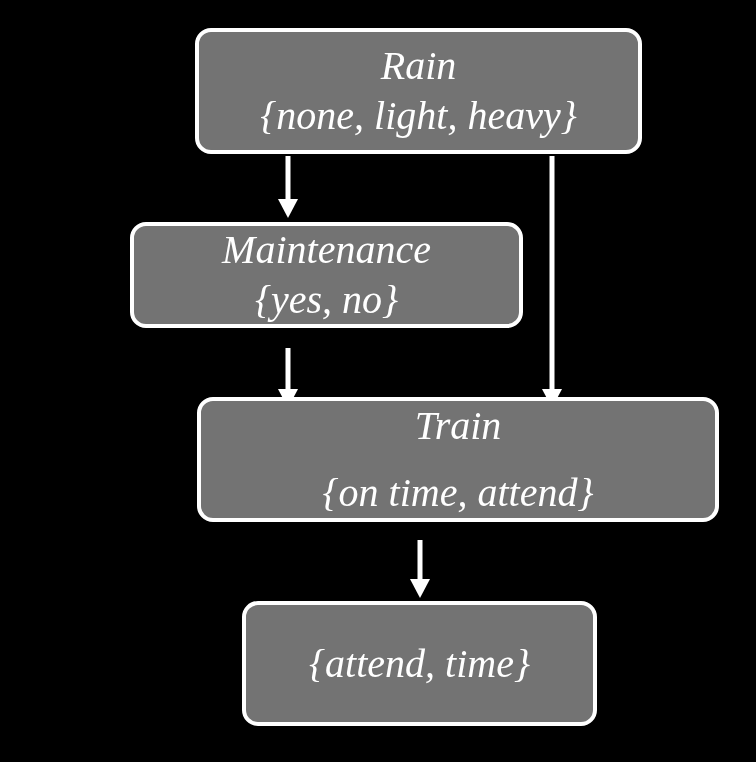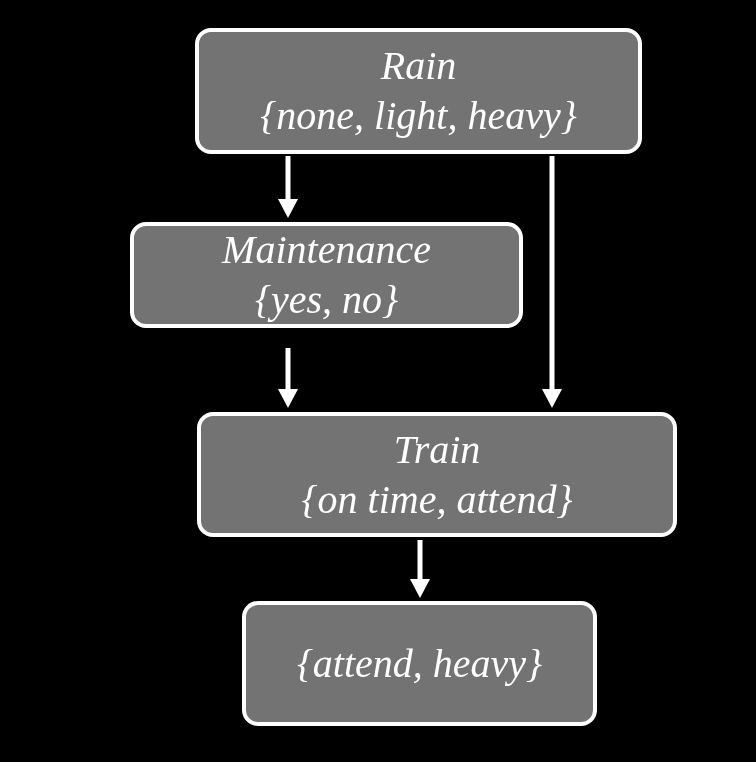--- a/index.html
+++ b/index.html
@@ -37,21 +37,21 @@
     text-align: center;
   }
   .node-label, .node-domain {
     font-size: 40px;
     line-height: 50px;
     white-space: nowrap;
   }
   
   #node-rain        { left:195px; top:28px;  width:447px; height:126px; }
   #node-maintenance { left:90px;  top:222px; width:393px; height:106px;margin-left:40px; }
-  #node-train       { left:197px; top:412px; width:480px; height:125px; }
+  #node-train       { left:197px; top:397px; width:522px; height:125px;justify-content:space-between; }
   #node-appointment { left:242px; top:601px; width:355px; height:125px; }
 </style>
 </head>
 <body>
 
 <div id="canvas">
 
   <svg id="edges-svg" viewBox="0 0 756 762" xmlns="http://www.w3.org/2000/svg">
       <g>
         <line x1="288" y1="156" x2="288" y2="203" stroke="#ffffff" stroke-width="5"></line>
@@ -80,16 +80,16 @@
     <div class="node-label">Maintenance</div>
     <div class="node-domain">{yes, no}</div>
   </div>
 
   <div class="node" id="node-train">
     <div class="node-label">Train</div>
     <div class="node-domain">{on time, attend}</div>
   </div>
 
   <div class="node" id="node-appointment">
-    <div class="node-domain">{attend, heavy}</div>
+    <div class="node-domain">{attend, time}</div>
   </div>
 
 </div>
 
 </body></html>

